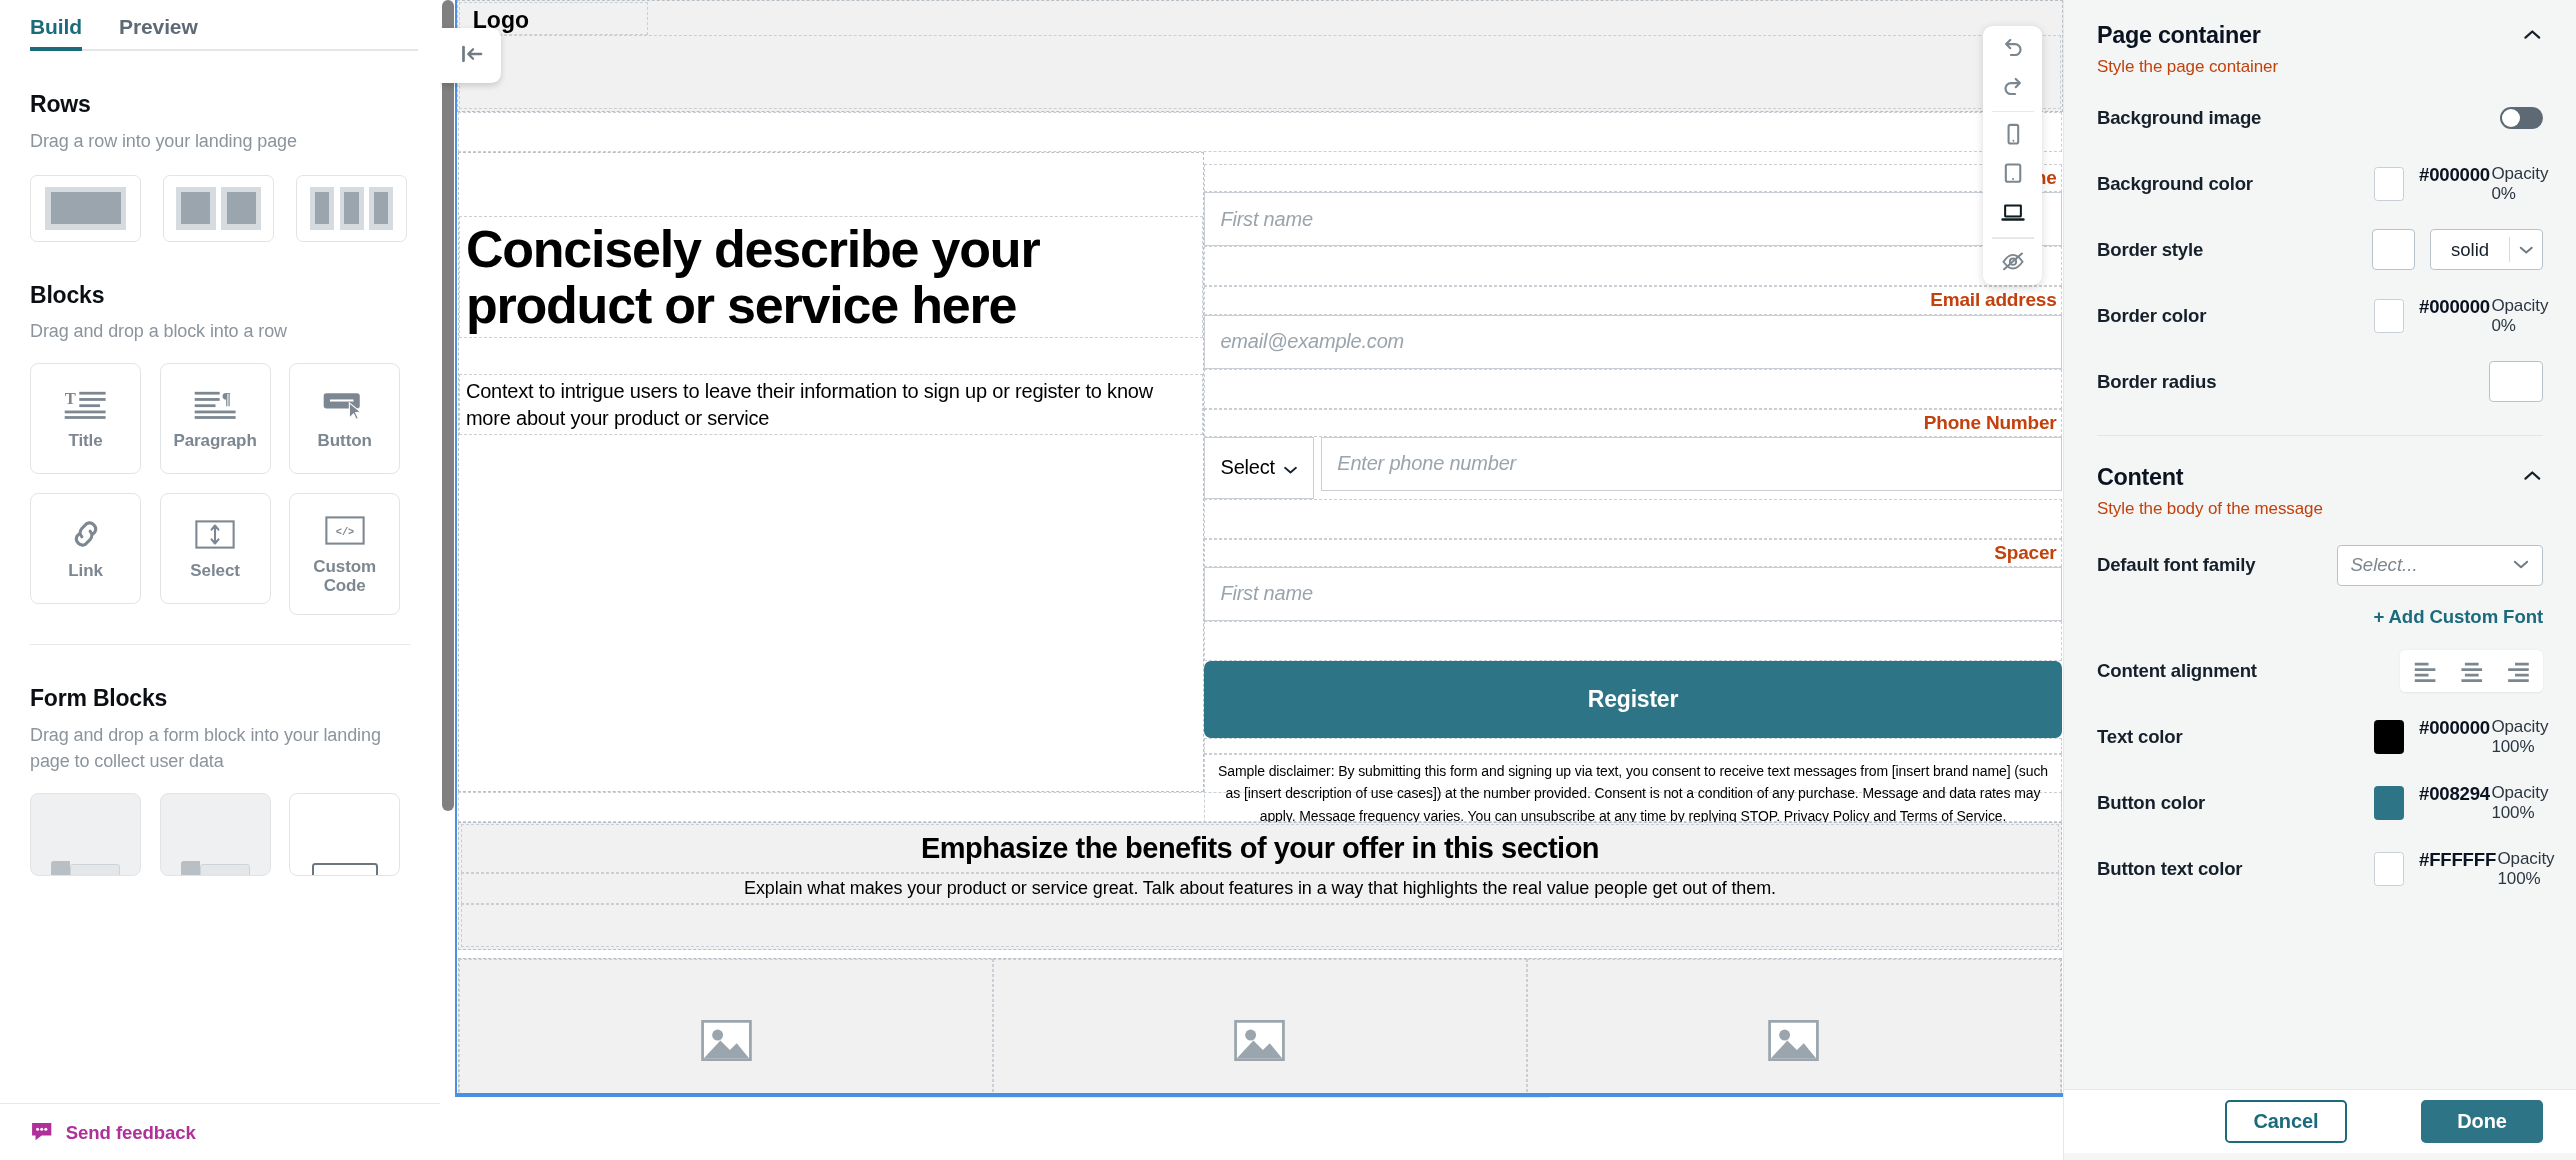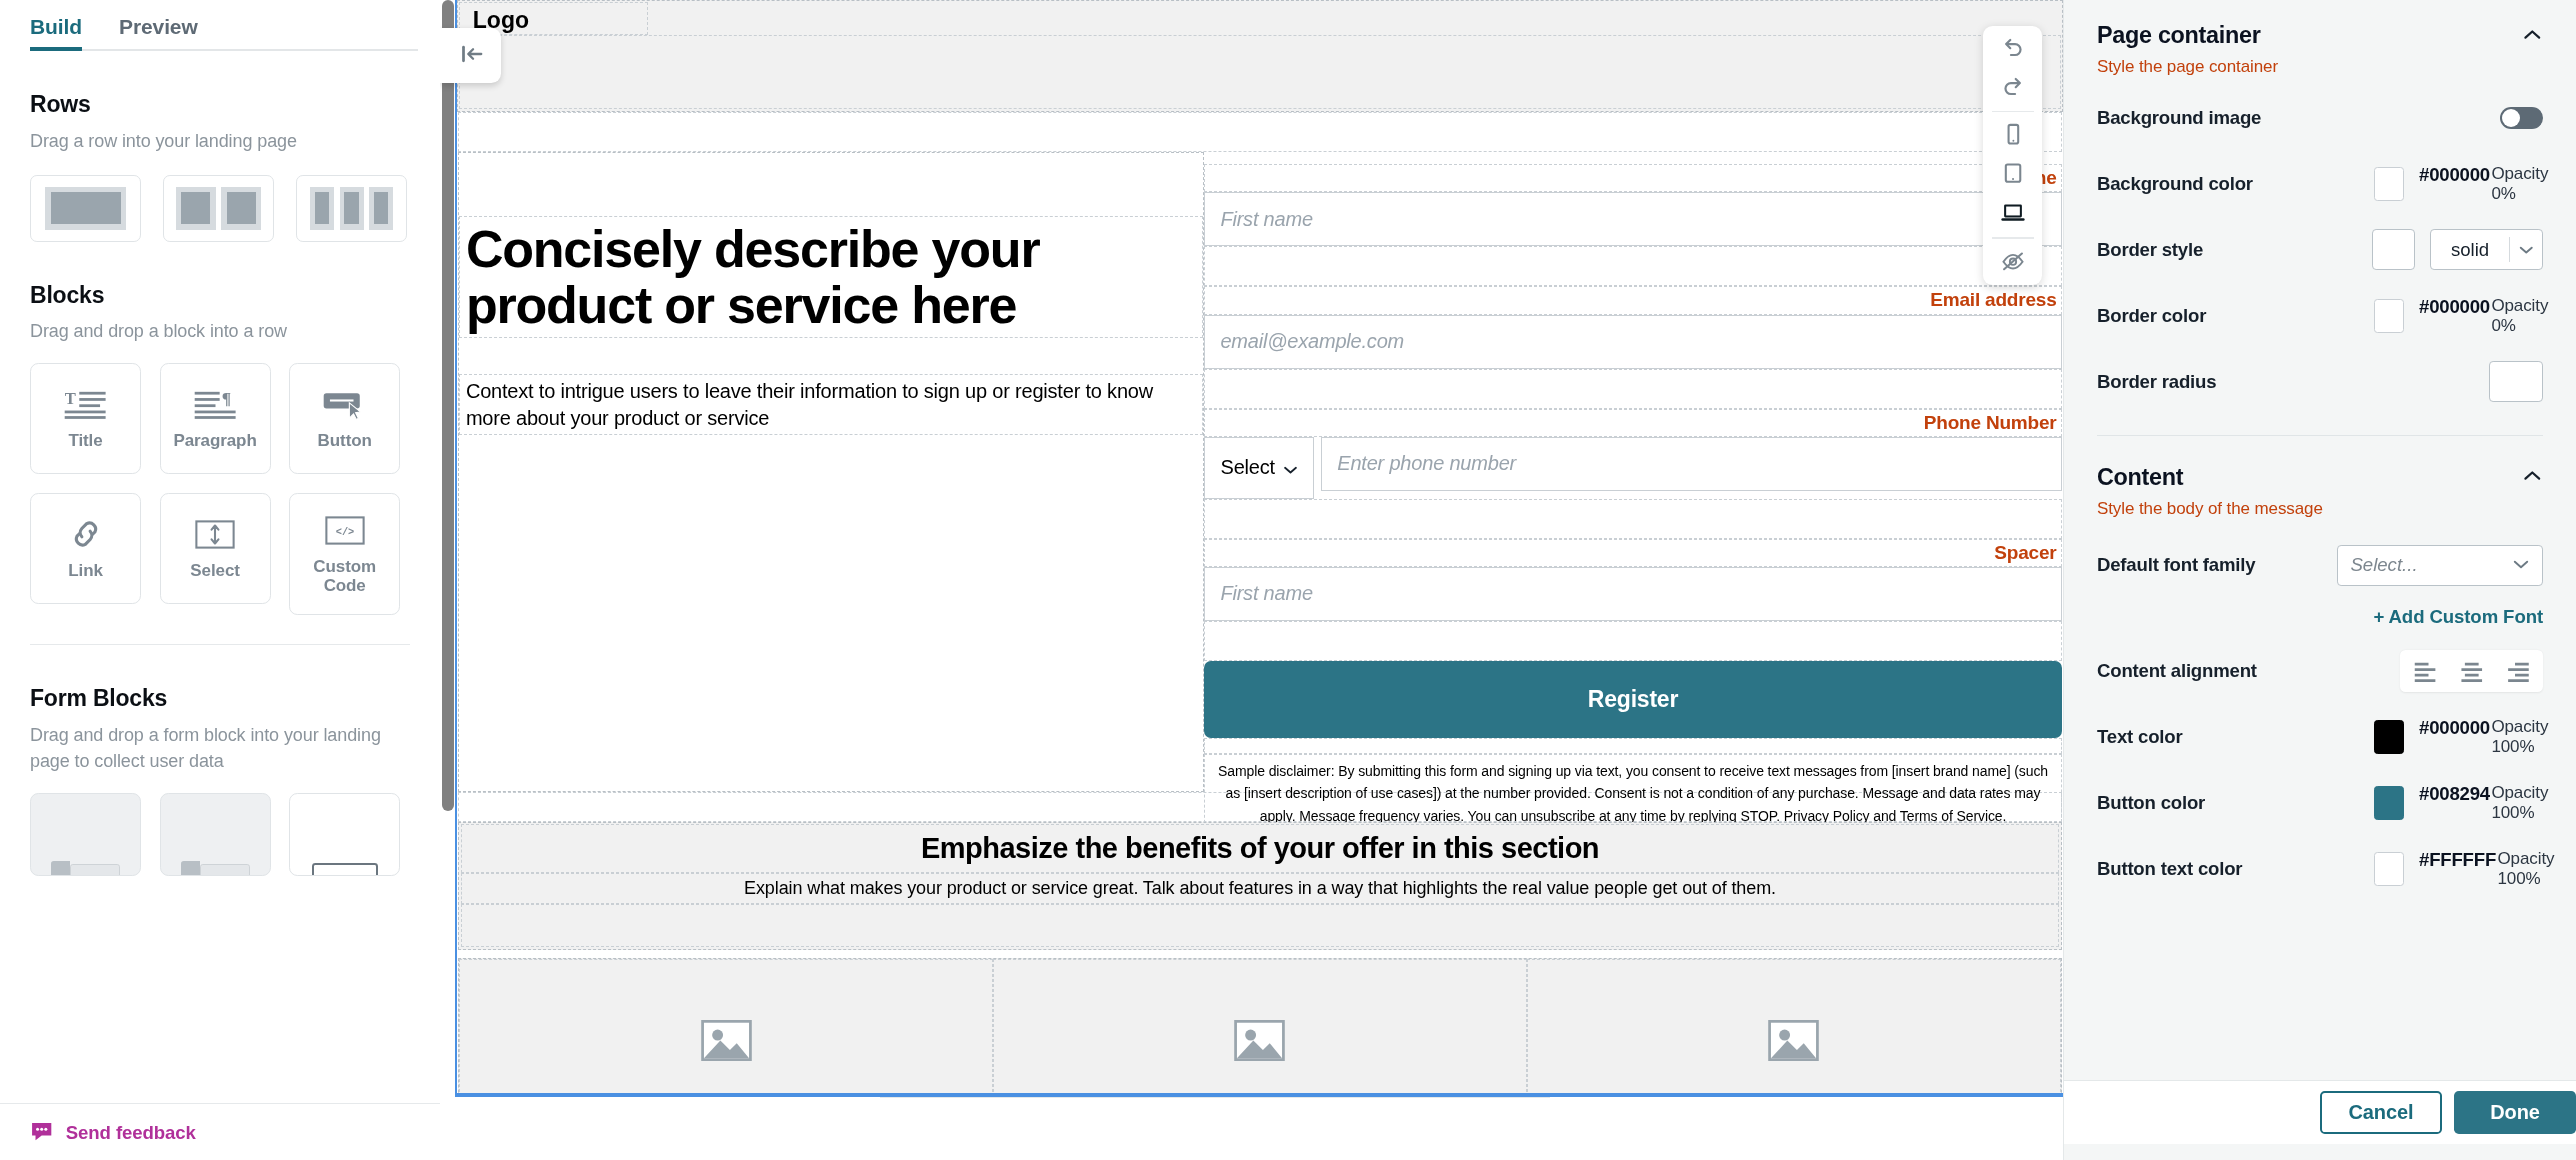--- a/index.html
+++ b/index.html
@@ -254,32 +254,32 @@
     margin-top: 15px; cursor: pointer; letter-spacing: -0.1px;
   }
   .align-grp {
     background: #fff; border-radius: 5.5px; padding: 6.9px 9.6px;
     display: flex; gap: 13.8px; box-shadow: 0 0.7px 2.1px rgba(0,0,0,.07);
   }
   .align-btn { width: 32px; height: 27.5px; display: flex; align-items: center;
     justify-content: center; cursor: pointer; }
 
   .bottom-bar {
-    position: absolute; left: 0; right: 0; bottom: 17px; height: 64px;
+    position: absolute; left: 0; right: 0; bottom: 8px; height: 64px;
     background: #fff; border-top: 1.4px solid #e4e8e9;
     display: flex; align-items: center; justify-content: flex-end;
-    gap: 12px; 
+    gap: 30px; padding-right: 33px;
   }
   .btn {
     height: 43px; min-width: 122px; border-radius: 4.8px; font-size: 20px;
     font-weight: bold; display: flex; align-items: center; justify-content: center;
     cursor: pointer; letter-spacing: -0.1px;
   }
   .btn-cancel { background: #fff; color: #1b6b7d; border: 2.1px solid #1b6b7d; }
-  .btn-done { background: #2c7486; color: #fff; }
+  .btn-done { background: #2c7486; color: #fff; margin-left: 44px; }
 
   .bottom-bar-left {
     position: absolute; left: 440px; right: 513px; bottom: 0; height: 64px;
     background: #fff; border-top: 1.4px solid #e4e8e9;
   }
 </style>
 </head>
 <body>
 
 <div class="app">

